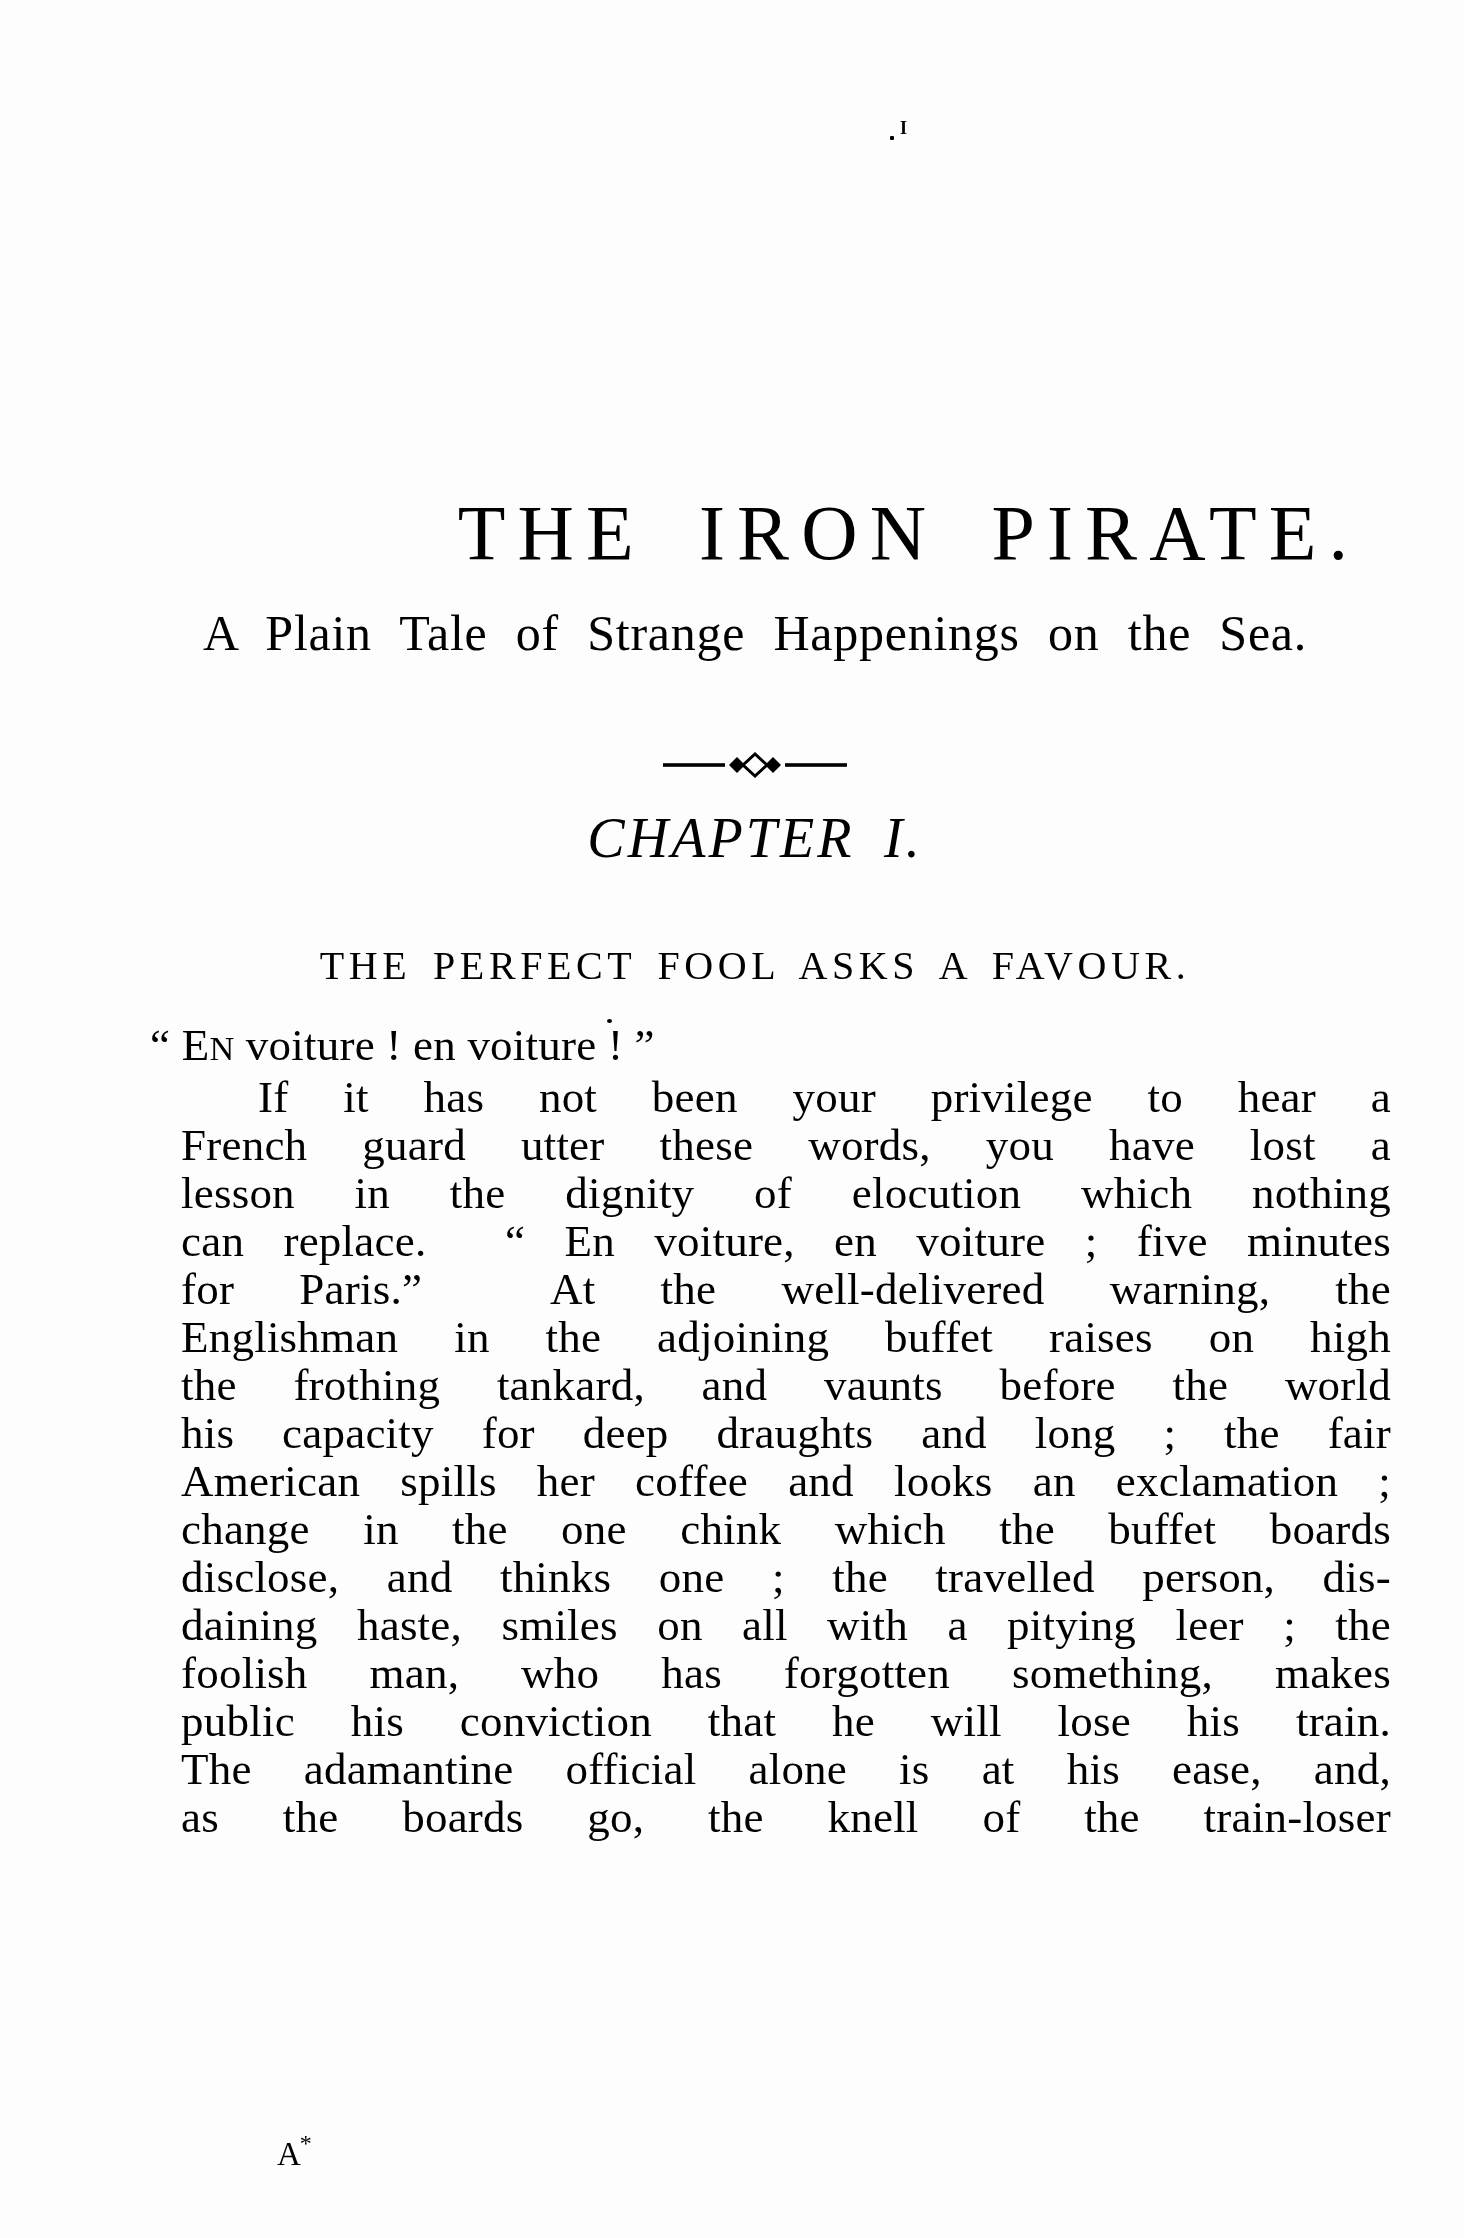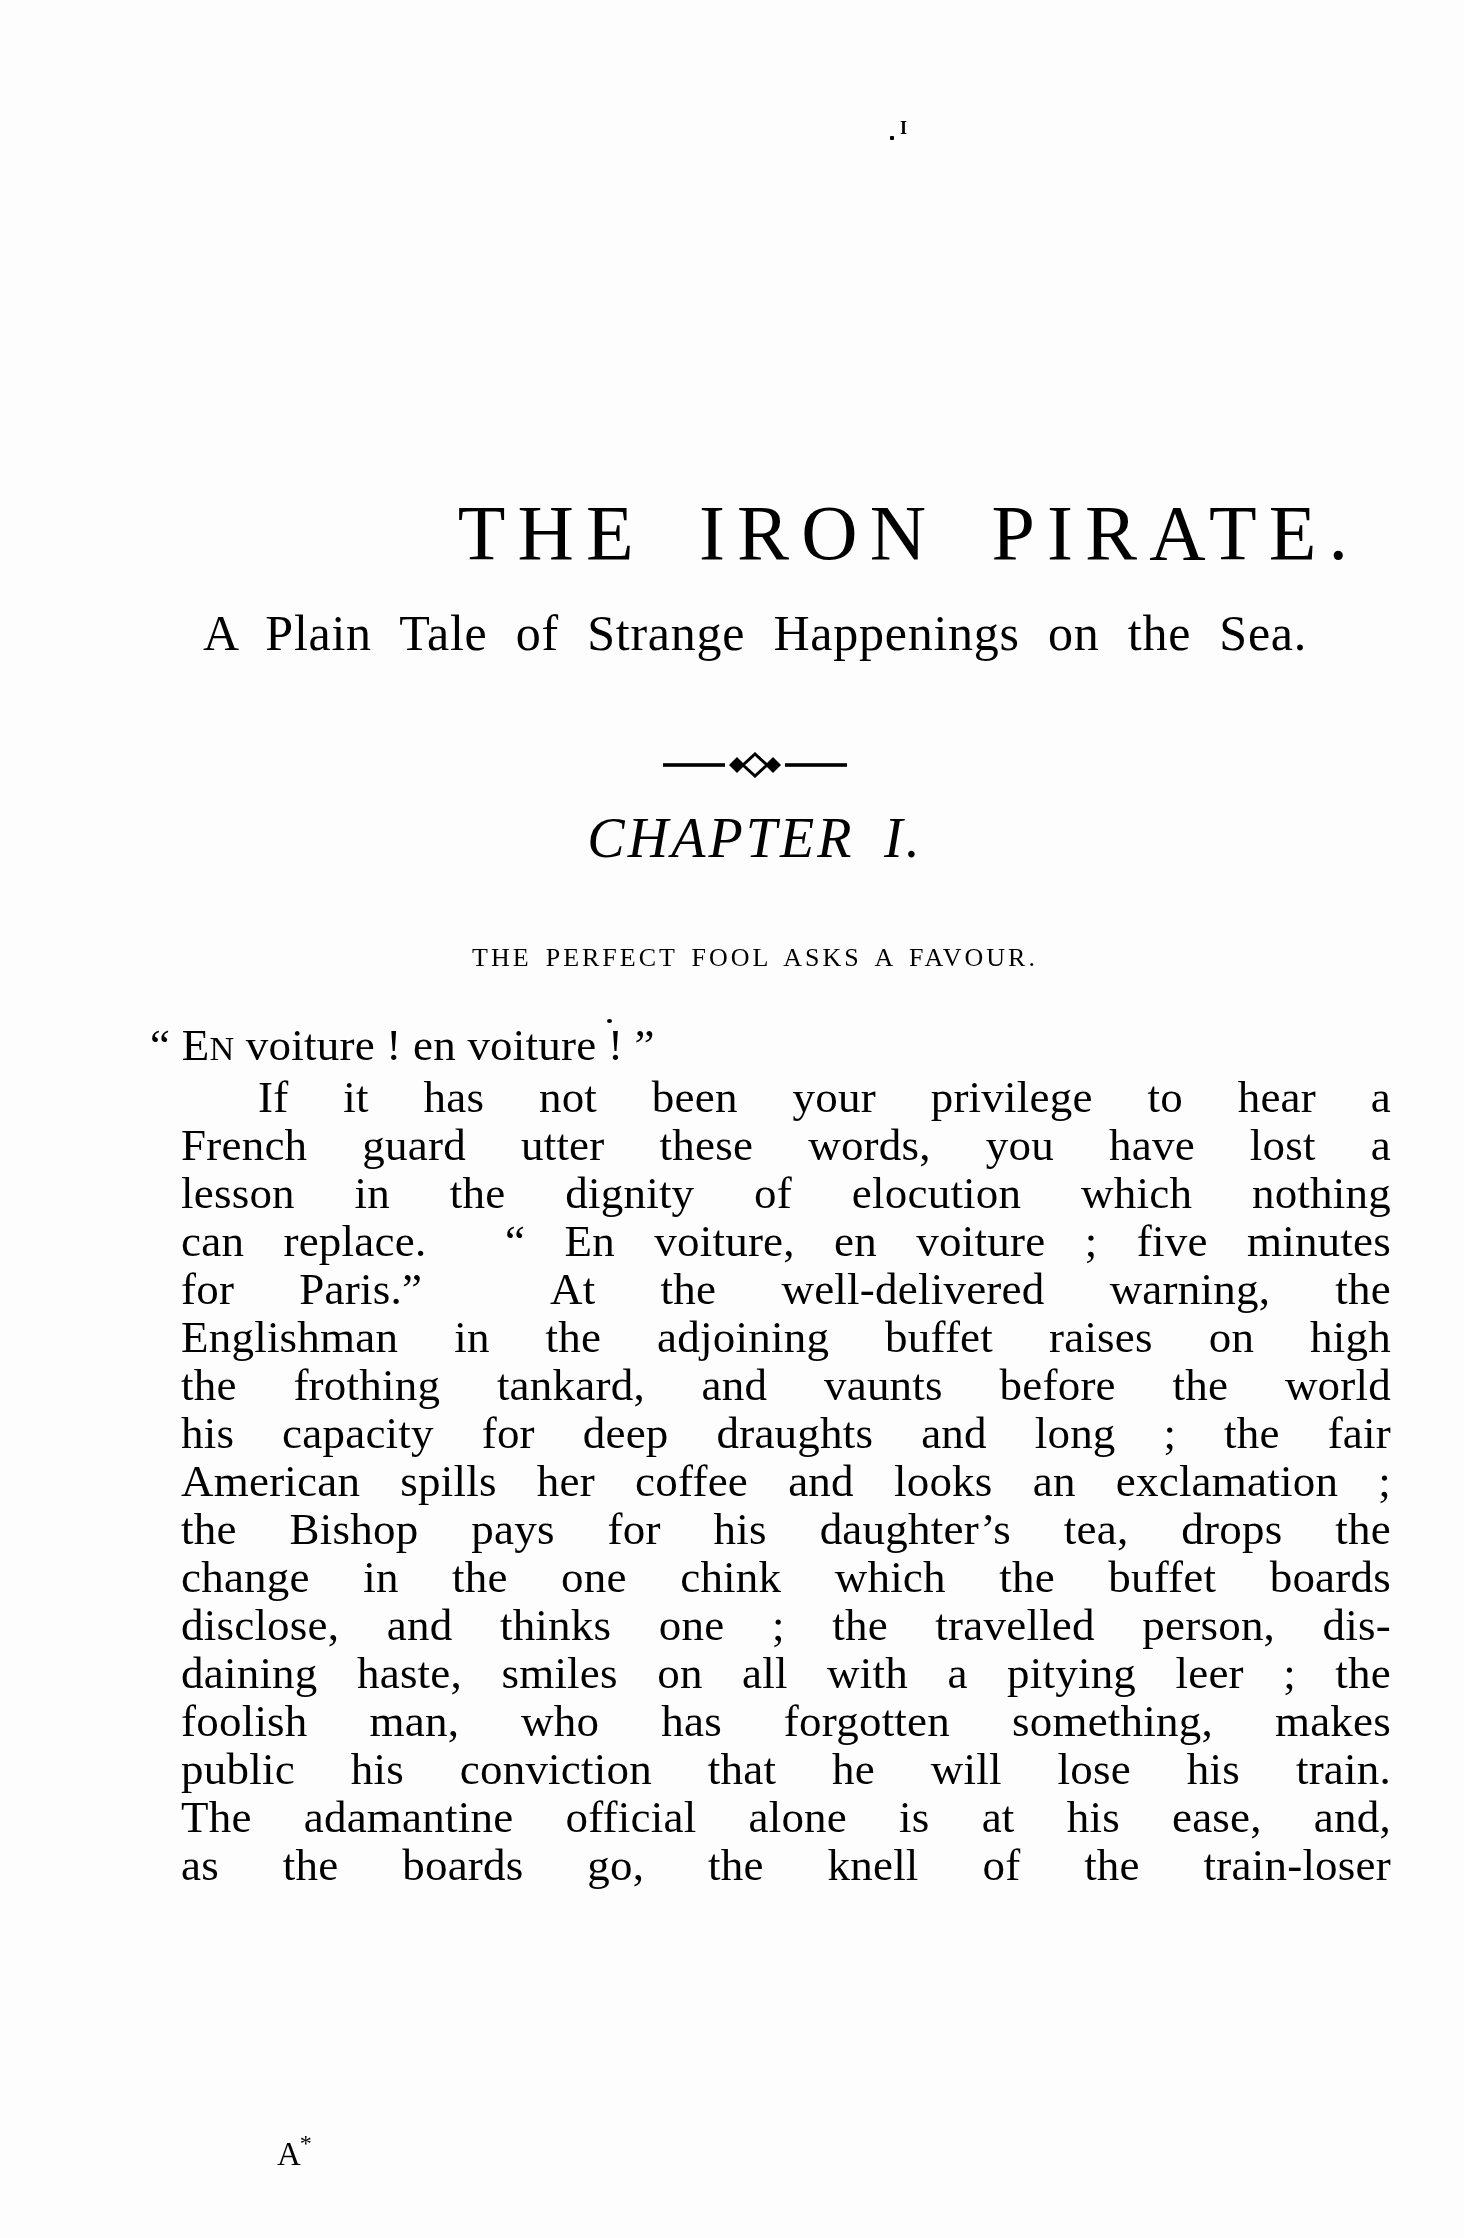--- a/index.html
+++ b/index.html
@@ -34,21 +34,21 @@
     position:absolute; top:808px; left:0; width:100%;
     text-align:center;
     font-size:56px; line-height:1.1;
     letter-spacing:0.055em; word-spacing:0.22em;
     white-space:nowrap;
     font-style:italic;
   }
   .secthead {
     position:absolute; top:944px; left:0; width:100%;
     text-align:center;
-    font-size:26px; line-height:1.1;
+    font-size:40px; line-height:1.1;
     letter-spacing:0.115em; word-spacing:0.18em;
     white-space:nowrap;
   }
 
   .body {
     position:absolute; top:1021px; left:0; width:1210px;
     font-size:45px; line-height:48px;
     letter-spacing:0.005em;
   }
   .bl { width:100%; }
@@ -108,21 +108,20 @@
       <div id="lines">
           <div class="bl just indent">If it has not been your privilege to hear a</div>
           <div class="bl just">French guard utter these words, you have lost a</div>
           <div class="bl just">lesson in the dignity of elocution which nothing</div>
           <div class="bl just">can replace.&nbsp; “ En voiture, en voiture ; five minutes</div>
           <div class="bl just">for Paris.”&nbsp; At the well-delivered warning, the</div>
           <div class="bl just">Englishman in the adjoining buffet raises on high</div>
           <div class="bl just">the frothing tankard, and vaunts before the world</div>
           <div class="bl just">his capacity for deep draughts and long ; the fair</div>
           <div class="bl just">American spills her coffee and looks an exclamation ;</div>
-          <div class="bl just">the Bishop pays for his daughter’s tea, drops the</div>
           <div class="bl just">change in the one chink which the buffet boards</div>
           <div class="bl just">disclose, and thinks one ; the travelled person, dis-</div>
           <div class="bl just">daining haste, smiles on all with a pitying leer ; the</div>
           <div class="bl just">foolish man, who has forgotten something, makes</div>
           <div class="bl just">public his conviction that he will lose his train.</div>
           <div class="bl just">The adamantine official alone is at his ease, and,</div>
           <div class="bl just">as the boards go, the knell of the train-loser</div>
         </div>
     </div>
 

